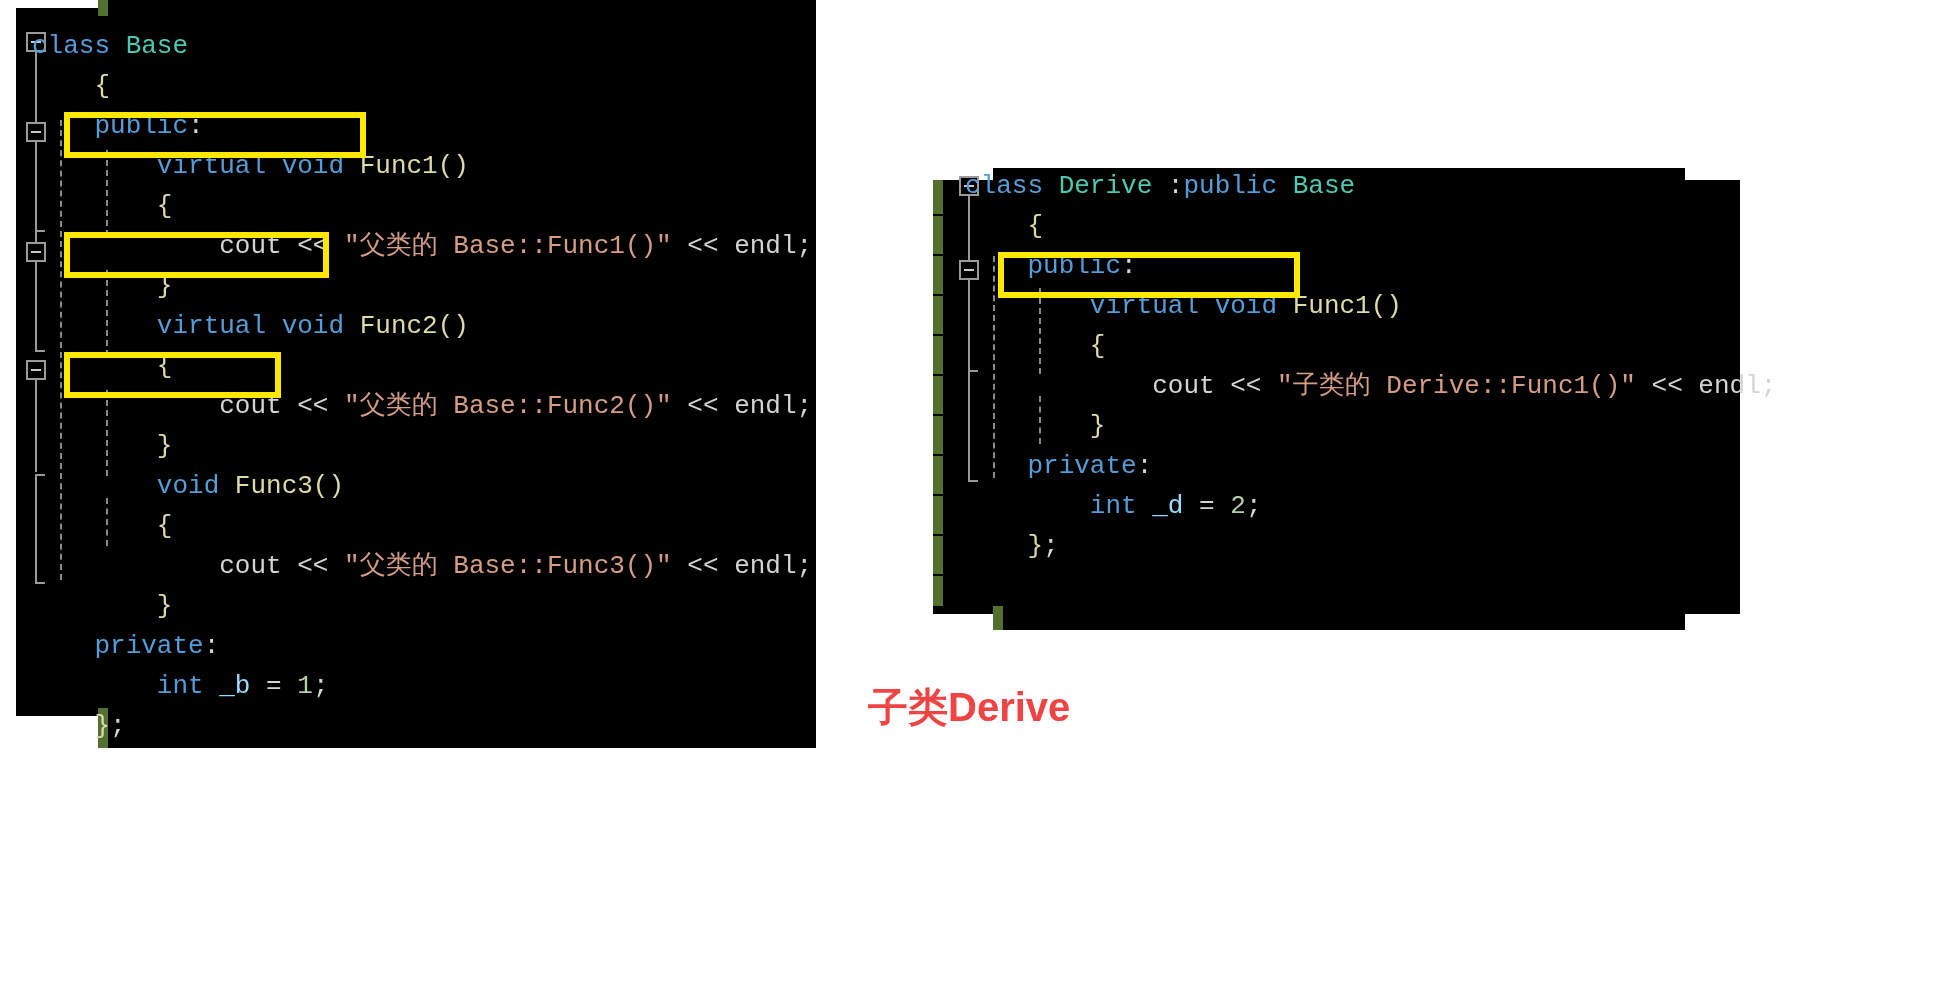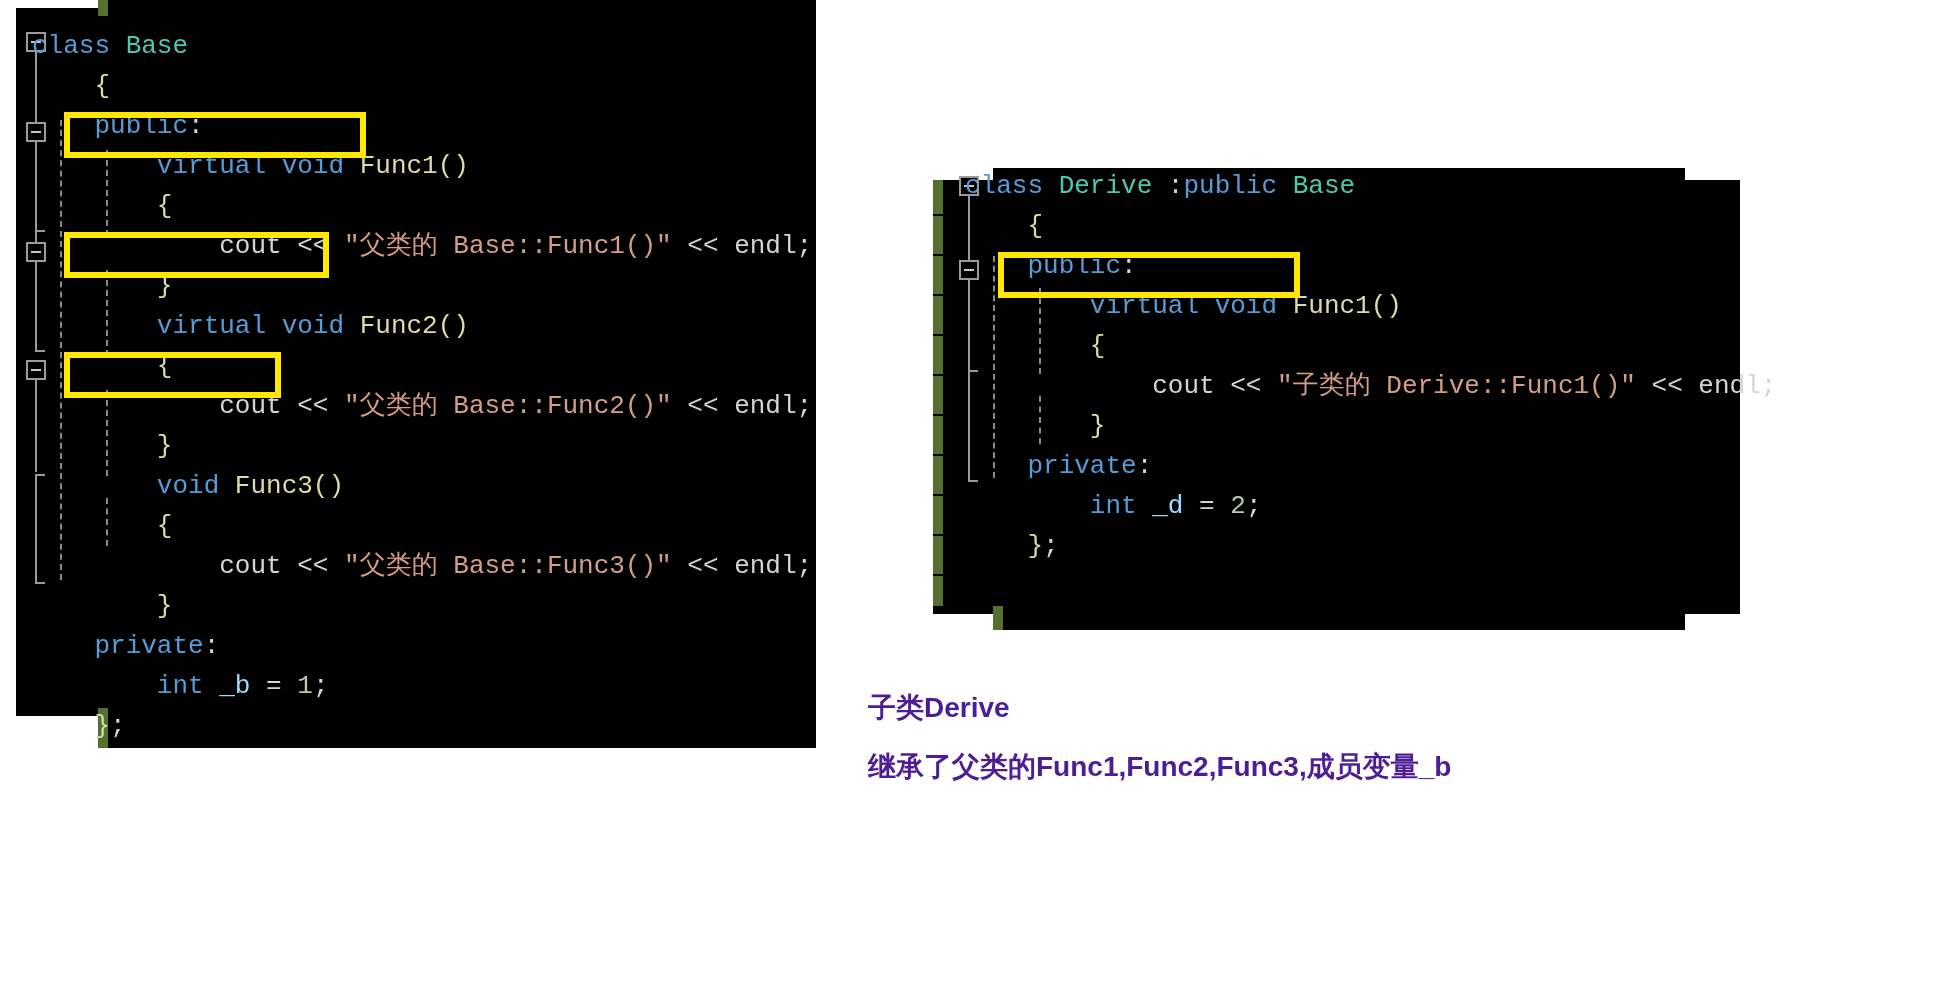--- a/index.html
+++ b/index.html
@@ -149,16 +149,15 @@
 
   <div class="vline-dash" style="left:60px;top:76px;height:222px;"></div>
   <div class="vline-dash" style="left:106px;top:108px;height:86px;"></div>
   <div class="vline-dash" style="left:106px;top:216px;height:48px;"></div>
 
   <div class="code-body" id="derive-code" style="left:32px;top:-14px;font-size:26px;line-height:40px;"><div class="line"><span></span><span class="kw">class </span><span class="typ">Derive </span><span class="op">:</span><span class="kw">public </span><span class="typ">Base</span></div><div class="line"><span>    </span><span class="pl">{</span></div><div class="line"><span>    </span><span class="kw">public</span><span class="op">:</span></div><div class="line"><span>        </span><span class="kw">virtual </span><span class="kw">void </span><span class="fn">Func1</span><span class="pl">()</span></div><div class="line"><span>        </span><span class="pl">{</span></div><div class="line"><span>            </span><span class="id">cout</span><span class="op"> &lt;&lt; </span><span class="str">"子类的 Derive::Func1()"</span><span class="op"> &lt;&lt; </span><span class="id">endl</span><span class="op">;</span></div><div class="line"><span>        </span><span class="pl">}</span></div><div class="line"><span>    </span><span class="kw">private</span><span class="op">:</span></div><div class="line"><span>        </span><span class="kw">int </span><span class="var">_d</span><span class="op"> = </span><span class="num">2</span><span class="op">;</span></div><div class="line"><span>    </span><span class="pl">}</span><span class="op">;</span></div></div>
 
   <div class="hl-box" style="left:65px;top:72px;width:302px;height:46px;"></div>
 </div>
 
-<div class="note-block" id="annotation" style="left: 868px; top: 678px; font-size: 28px; line-height: 59px; color: #4c1d95;">
+<div class="note-block" id="annotation" style="left: 868px; top: 678px; font-size: 40px; line-height: 59px; color: #ef4444;">
     <div class="note-line">子类Derive</div>
-    <div class="note-line">继承了父类的Func1,Func2,Func3,成员变量_b</div>
   </div>
 
 </body></html>

